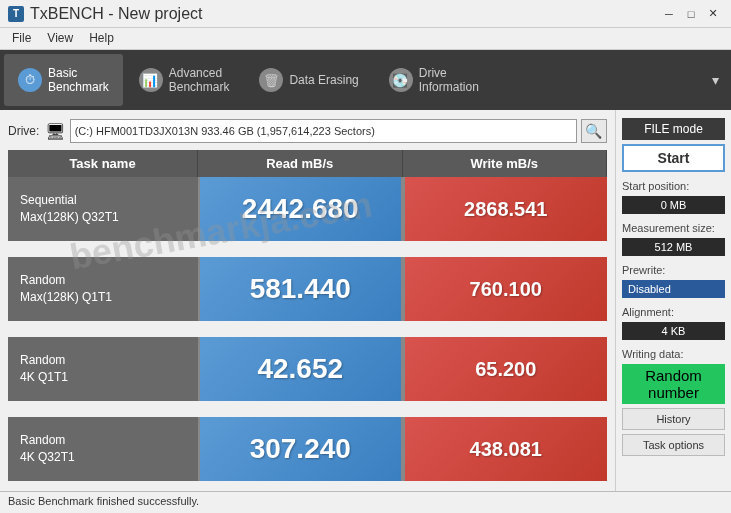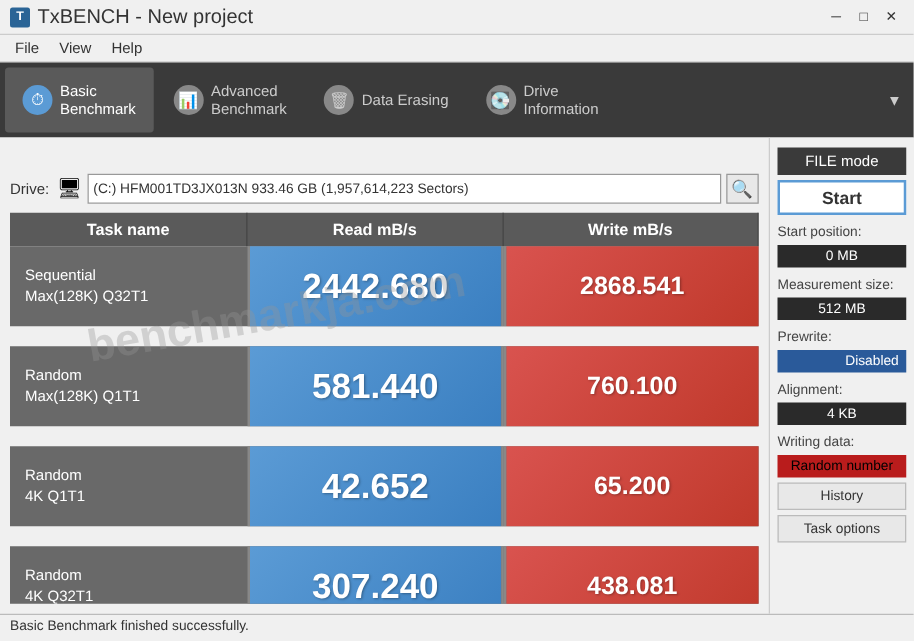--- a/index.html
+++ b/index.html
@@ -127,21 +127,20 @@
       padding: 8px;
       display: flex;
       flex-direction: column;
       gap: 6px;
     }
     .drive-row {
       display: flex;
       align-items: center;
       gap: 6px;
       height: 26px;
-      margin-top: 20px;
     }
     .drive-label {
       font-size: 12px;
       color: #333;
       white-space: nowrap;
     }
     .drive-select {
       flex: 1;
       height: 24px;
       border: 1px solid #999;
@@ -267,27 +266,27 @@
       font-size: 11px;
       padding: 3px 6px;
       text-align: center;
       width: 100%;
     }
     .right-value-blue {
       background: #2a5a9a;
       color: white;
       font-size: 11px;
       padding: 3px 6px;
-      text-align: right;
+      text-align: left;
       width: 100%;
     }
     .right-value-yellow {
-      background: #b91c1c;
+      background: #22c55e;
       color: black;
-      font-size: 11px;
+      font-size: 15px;
       padding: 3px 6px;
       text-align: center;
       width: 100%;
     }
     .start-btn {
       background: white;
       border: 2px solid #5b9bd5;
       color: #333;
       font-size: 14px;
       font-weight: bold;

